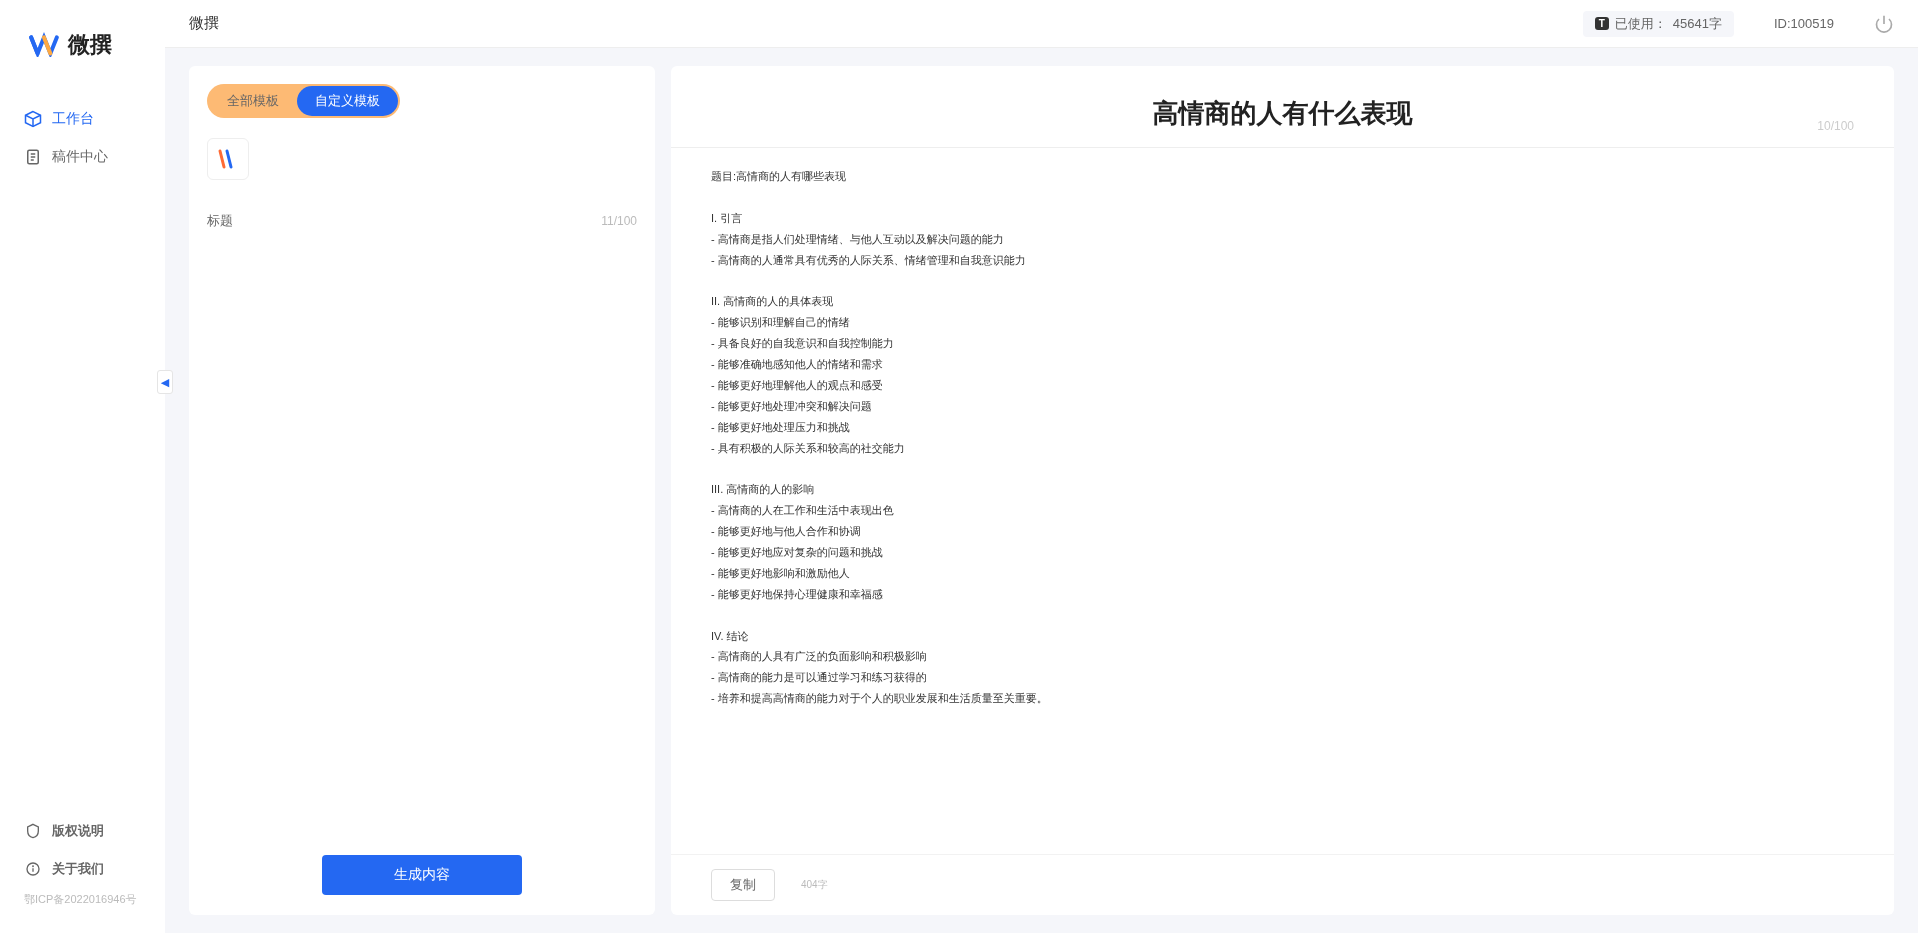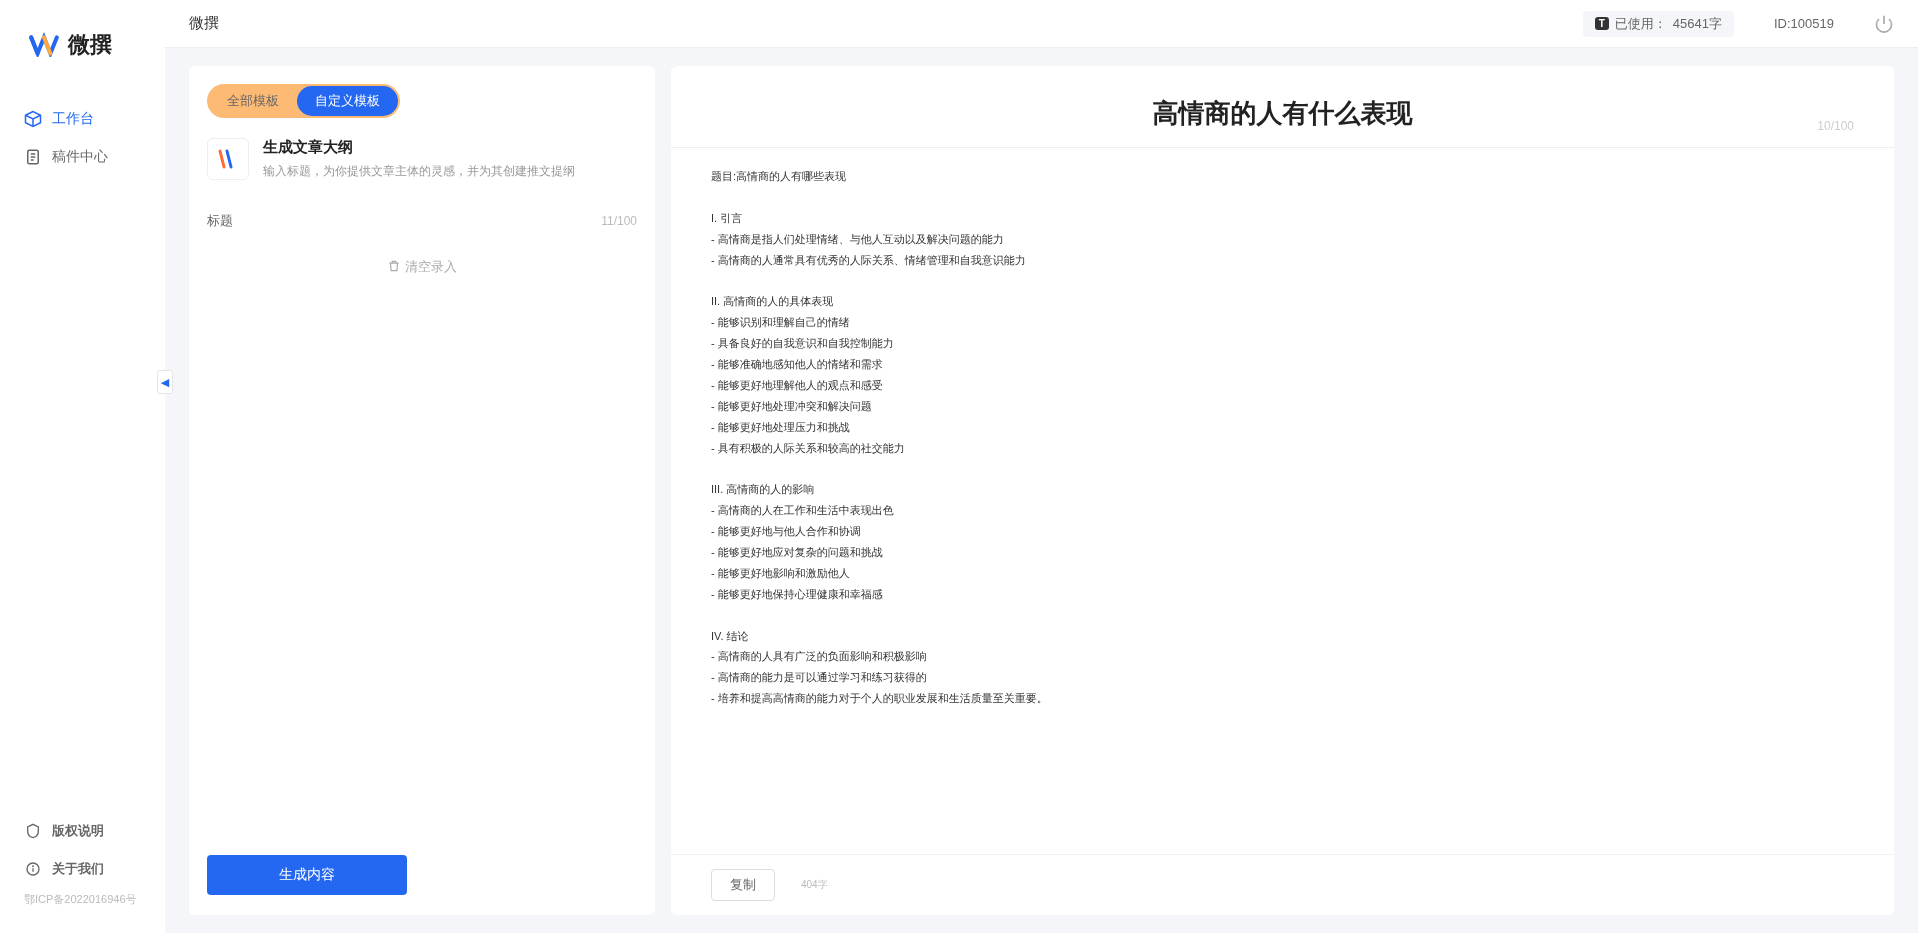--- a/index.html
+++ b/index.html
@@ -35,21 +35,21 @@
 .template-card { display: flex; gap: 14px; padding: 20px 18px; align-items: flex-start; }
 .template-thumb { width: 42px; height: 42px; border: 1px solid #eee; border-radius: 6px; display: flex; align-items: center; justify-content: center; font-size: 20px; }
 .template-title { font-size: 15px; font-weight: 600; color: #222; margin-bottom: 6px; }
 .template-desc { font-size: 12px; color: #999; }
 .field { padding: 12px 18px 0; }
 .field-row { display: flex; justify-content: space-between; align-items: center; margin-bottom: 8px; gap: 40px; }
 .field-label { font-size: 13px; color: #666; }
 .field-counter { font-size: 12px; color: #bbb; }
 .text-input { width: 100%; padding: 10px 12px; border: 1px solid #e2e4ea; border-radius: 4px; font-size: 14px; color: #333; outline: none; }
 .clear-row { display: flex; align-items: center; justify-content: center; gap: 4px; padding: 20px 0; font-size: 13px; color: #aaa; cursor: pointer; }
-.left-footer { margin-top: auto; padding: 20px 18px; display: flex; }
+.left-footer { margin-top: auto; padding: 20px 18px; display: flex; justify-content: center; }
 .generate-btn { width: 200px; padding: 11px 0; background: #2468f2; color: #fff; border: none; border-radius: 4px; font-size: 14px; cursor: pointer; }
 .result-header { padding: 30px 40px 16px; border-bottom: 1px solid #eee; text-align: center; position: relative; }
 .result-title { font-size: 26px; font-weight: 600; font-family: "SimSun", serif; color: #222; }
 .result-counter { position: absolute; right: 40px; bottom: 14px; font-size: 12px; color: #ccc; }
 .result-body { flex: 1; padding: 18px 40px; font-size: 11px; line-height: 1.9; color: #333; white-space: pre-wrap; overflow-y: auto; }
 .result-footer { padding: 14px 40px; display: flex; align-items: center; gap: 26px; border-top: 1px solid #f2f2f2; }
 .copy-btn { padding: 6px 18px; border: 1px solid #ddd; background: #fff; border-radius: 4px; font-size: 13px; color: #666; cursor: pointer; }
 .word-count { font-size: 10px; color: #bbb; }
 </style>
 </head>
@@ -141,36 +141,26 @@
             <div class="tab active">自定义模板</div>
           </div>
         </div>
         <div class="template-card">
           <div class="template-thumb">
             <svg viewBox="0 0 24 24" width="24" height="24">
                 <path d="M4 4 L8 20" stroke="#ff6b35" stroke-width="3" stroke-linecap="round"></path>
                 <path d="M11 4 L15 20" stroke="#2468f2" stroke-width="3" stroke-linecap="round"></path>
               </svg>
           </div>
-          <div>
-            <div class="template-title">生成文章大纲</div>
-            <div class="template-desc">输入标题，为你提供文章主体的灵感，并为其创建推文提纲</div>
-          </div>
         </div>
         <div class="field">
           <div class="field-row">
             <span class="field-label">标题</span>
             <span class="field-counter">11/100</span>
           </div>
-        </div>
-        <div class="clear-row">
-          <span><svg viewBox="0 0 24 24" width="14" height="14" fill="none" stroke="currentColor" stroke-width="2">
-                <path d="M4 7h16M9 7V4h6v3M6 7l1 13h10l1-13"></path>
-              </svg></span>
-          <span>清空录入</span>
         </div>
         <div class="left-footer">
           <button class="generate-btn">生成内容</button>
         </div>
       </div>
 
       <div class="panel panel-right">
         <div class="result-header">
           <div class="result-title">高情商的人有什么表现</div>
           <div class="result-counter">10/100</div>

